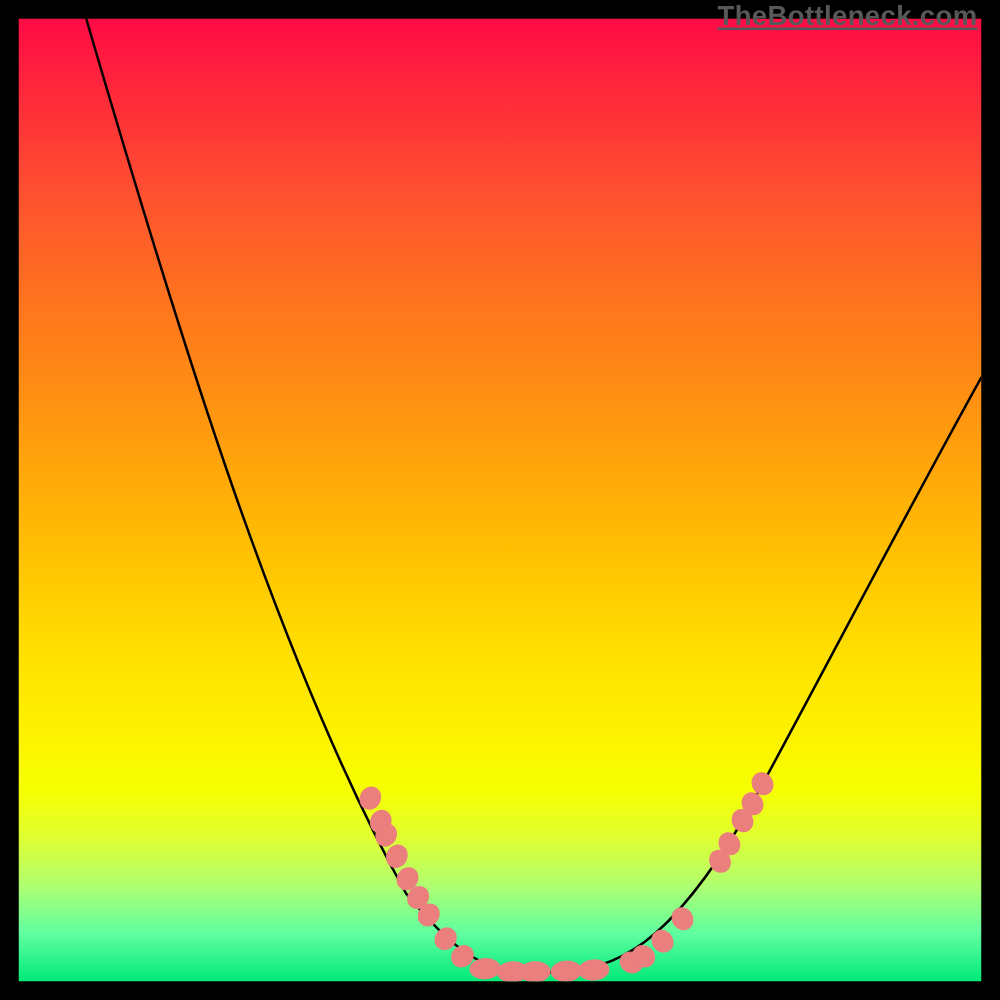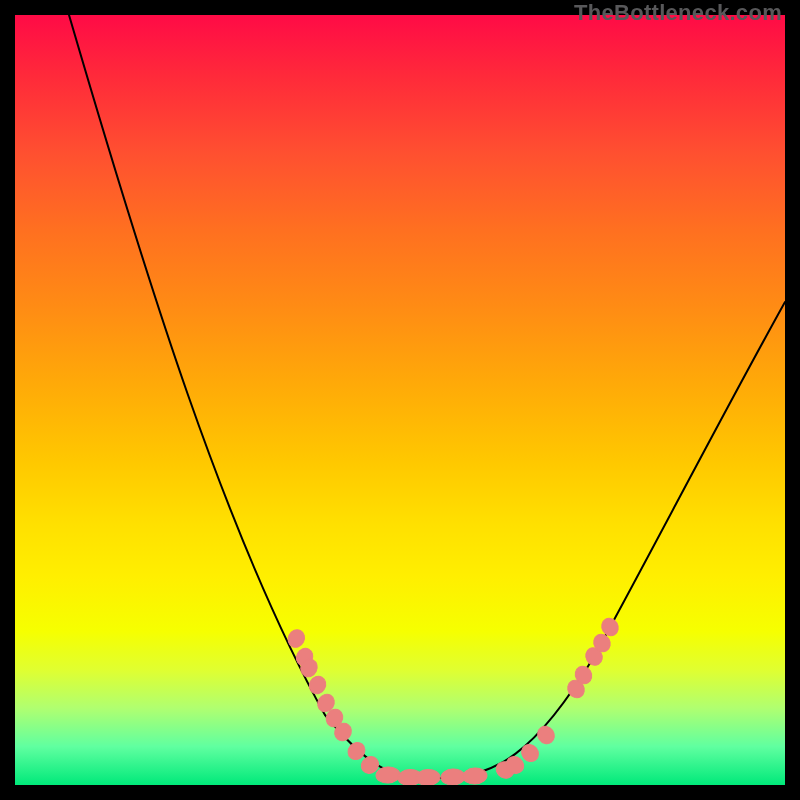--- a/index.html
+++ b/index.html
@@ -36,20 +36,21 @@
   .watermark {
     position: absolute;
     top: 0px;
     right: 18px;
     font-family: Arial, Helvetica, sans-serif;
     font-size: 22px;
     font-weight: bold;
     color: #58585a;
     letter-spacing: 0.3px;
     z-index: 5;
+    text-decoration: underline;
   }
   svg.curve {
     position: absolute;
     inset: 0;
     width: 100%;
     height: 100%;
   }
 </style>
 </head>
 <body>

